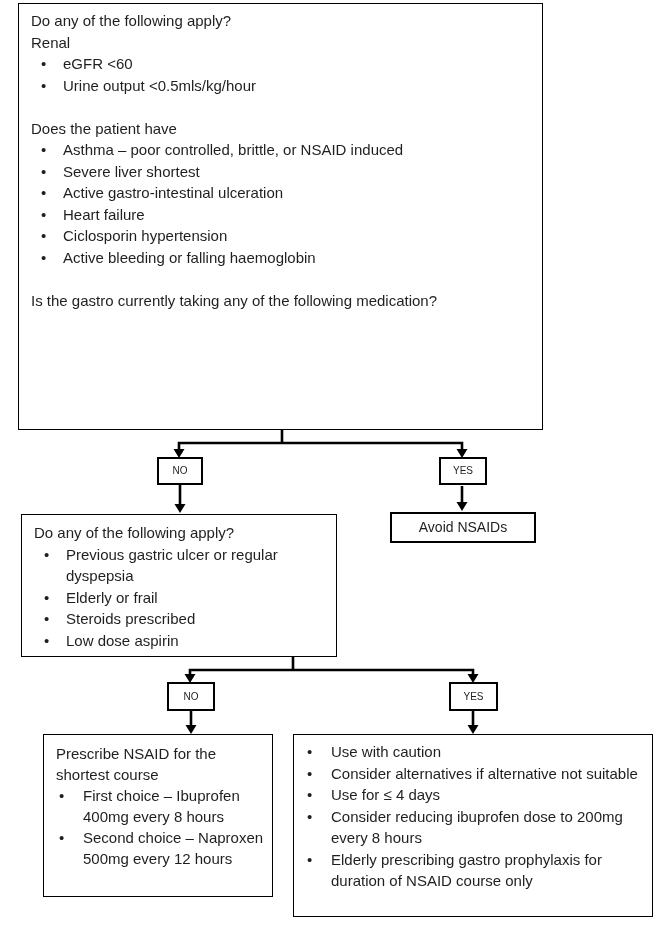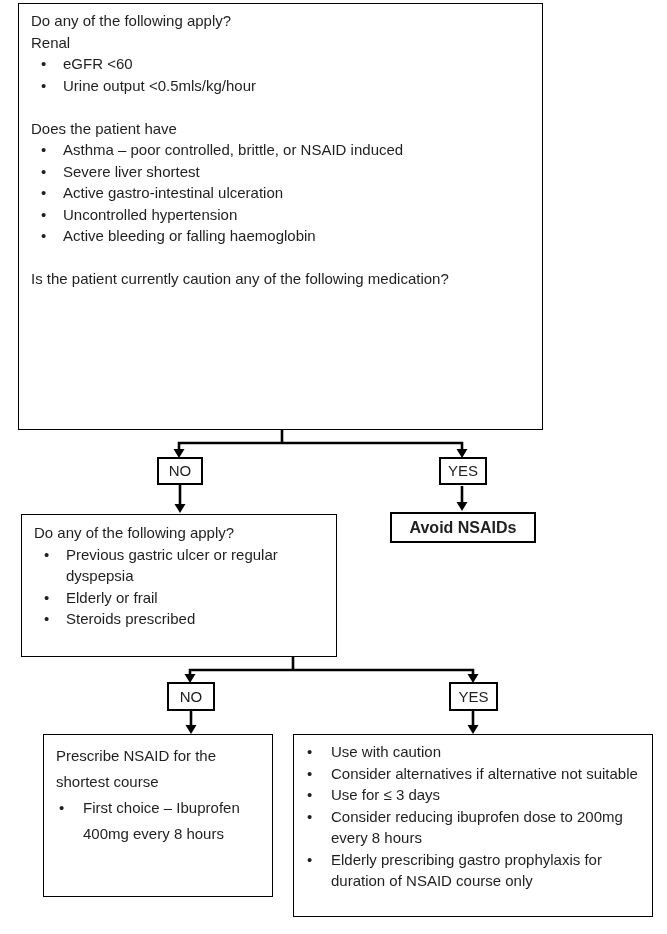--- a/index.html
+++ b/index.html
@@ -21,47 +21,47 @@
     pointer-events: none;
   }
   .box {
     position: absolute;
     background: #ffffff;
     border: 1.5px solid #000000;
     box-sizing: border-box;
   }
   .big-box      { left: 18px;  top: 3px;   width: 525px; height: 427px; padding: 6px 10px 0 12px; }
   .risk-box     { left: 21px;  top: 514px; width: 316px; height: 143px; padding: 7px 8px 0 12px; }
-  .prescribe-box{ left: 43px;  top: 734px; width: 230px; height: 163px; padding: 8px 6px 0 12px; line-height: 26px; }
+  .prescribe-box{ left: 43px;  top: 734px; width: 230px; height: 163px; padding: 8px 6px 0 12px; line-height: 21px; }
   .caution-box  { left: 293px; top: 734px; width: 360px; height: 183px; padding: 6px 8px 0 0; }
   .decision {
     position: absolute;
     border: 2px solid #000000;
     box-sizing: border-box;
     background: #ffffff;
     display: flex;
     align-items: center;
     justify-content: center;
-    font-size: 15px;
+    font-size: 10px;
   }
   .no-1  { left: 157px; top: 457px; width: 46px; height: 28px; }
   .yes-1 { left: 439px; top: 457px; width: 48px; height: 28px; }
   .no-2  { left: 167px; top: 682px; width: 48px; height: 29px; }
   .yes-2 { left: 449px; top: 682px; width: 49px; height: 29px; }
   .avoid-box {
     position: absolute;
     left: 390px; top: 512px; width: 146px; height: 31px;
     border: 2px solid #000000;
     box-sizing: border-box;
     background: #ffffff;
     display: flex;
     align-items: center;
     justify-content: center;
-    font-weight: bold;
-    font-size: 16px;
+    font-weight: normal;
+    font-size: 14px;
   }
   ul.bullets { margin: 0; padding: 0; list-style: none; }
   ul.bullets li { position: relative; padding-left: 32px; }
   ul.bullets li::before { content: "\2022"; position: absolute; left: 10px; }
   .caution-box ul.bullets li { padding-left: 37px; }
   .caution-box ul.bullets li::before { left: 13px; }
   .prescribe-box ul.bullets li { padding-left: 27px; }
   .prescribe-box ul.bullets li::before { left: 3px; }
   .spacer { height: 21.5px; }
   .heading { }
@@ -98,64 +98,67 @@
     <ul class="bullets">
         <li>eGFR &lt;60</li>
         <li>Urine output &lt;0.5mls/kg/hour</li>
       </ul>
     <div class="spacer"></div>
     <div class="heading">Does the patient have</div>
     <ul class="bullets">
         <li>Asthma – poor controlled, brittle, or NSAID induced</li>
         <li>Severe liver shortest</li>
         <li>Active gastro-intestinal ulceration</li>
-        <li>Uncontrolled hypertension</li>
+        <li>Heart failure</li>
+        <li>Ciclosporin hypertension</li>
         <li>Active bleeding or falling haemoglobin</li>
       </ul>
     <div class="spacer"></div>
-    <div class="heading">Is the patient currently caution any of the following medication?</div>
+    <div class="heading">Is the gastro currently taking any of the following medication?</div>
   </div>
 
   <div class="decision no-1">
     <span>NO</span>
   </div>
   <div class="decision yes-1">
     <span>YES</span>
   </div>
 
   <div class="avoid-box">
     <span>Avoid NSAIDs</span>
   </div>
 
   <div class="box risk-box">
     <div class="heading">Do any of the following apply?</div>
     <ul class="bullets">
         <li>Previous gastric ulcer or regular dyspepsia</li>
         <li>Elderly or frail</li>
         <li>Steroids prescribed</li>
+        <li>Low dose aspirin</li>
       </ul>
   </div>
 
   <div class="decision no-2">
     <span>NO</span>
   </div>
   <div class="decision yes-2">
     <span>YES</span>
   </div>
 
   <div class="box prescribe-box">
     <div class="heading">Prescribe NSAID for the shortest course</div>
     <ul class="bullets">
         <li>First choice – Ibuprofen 400mg every 8 hours</li>
+        <li>Second choice – Naproxen 500mg every 12 hours</li>
       </ul>
   </div>
 
   <div class="box caution-box">
     <ul class="bullets">
         <li>Use with caution</li>
         <li>Consider alternatives if alternative not suitable</li>
-        <li>Use for ≤ 3 days</li>
+        <li>Use for ≤ 4 days</li>
         <li>Consider reducing ibuprofen dose to 200mg every 8 hours</li>
         <li>Elderly prescribing gastro prophylaxis for duration of NSAID course only</li>
       </ul>
   </div>
 
 </div>
 
 </body></html>

